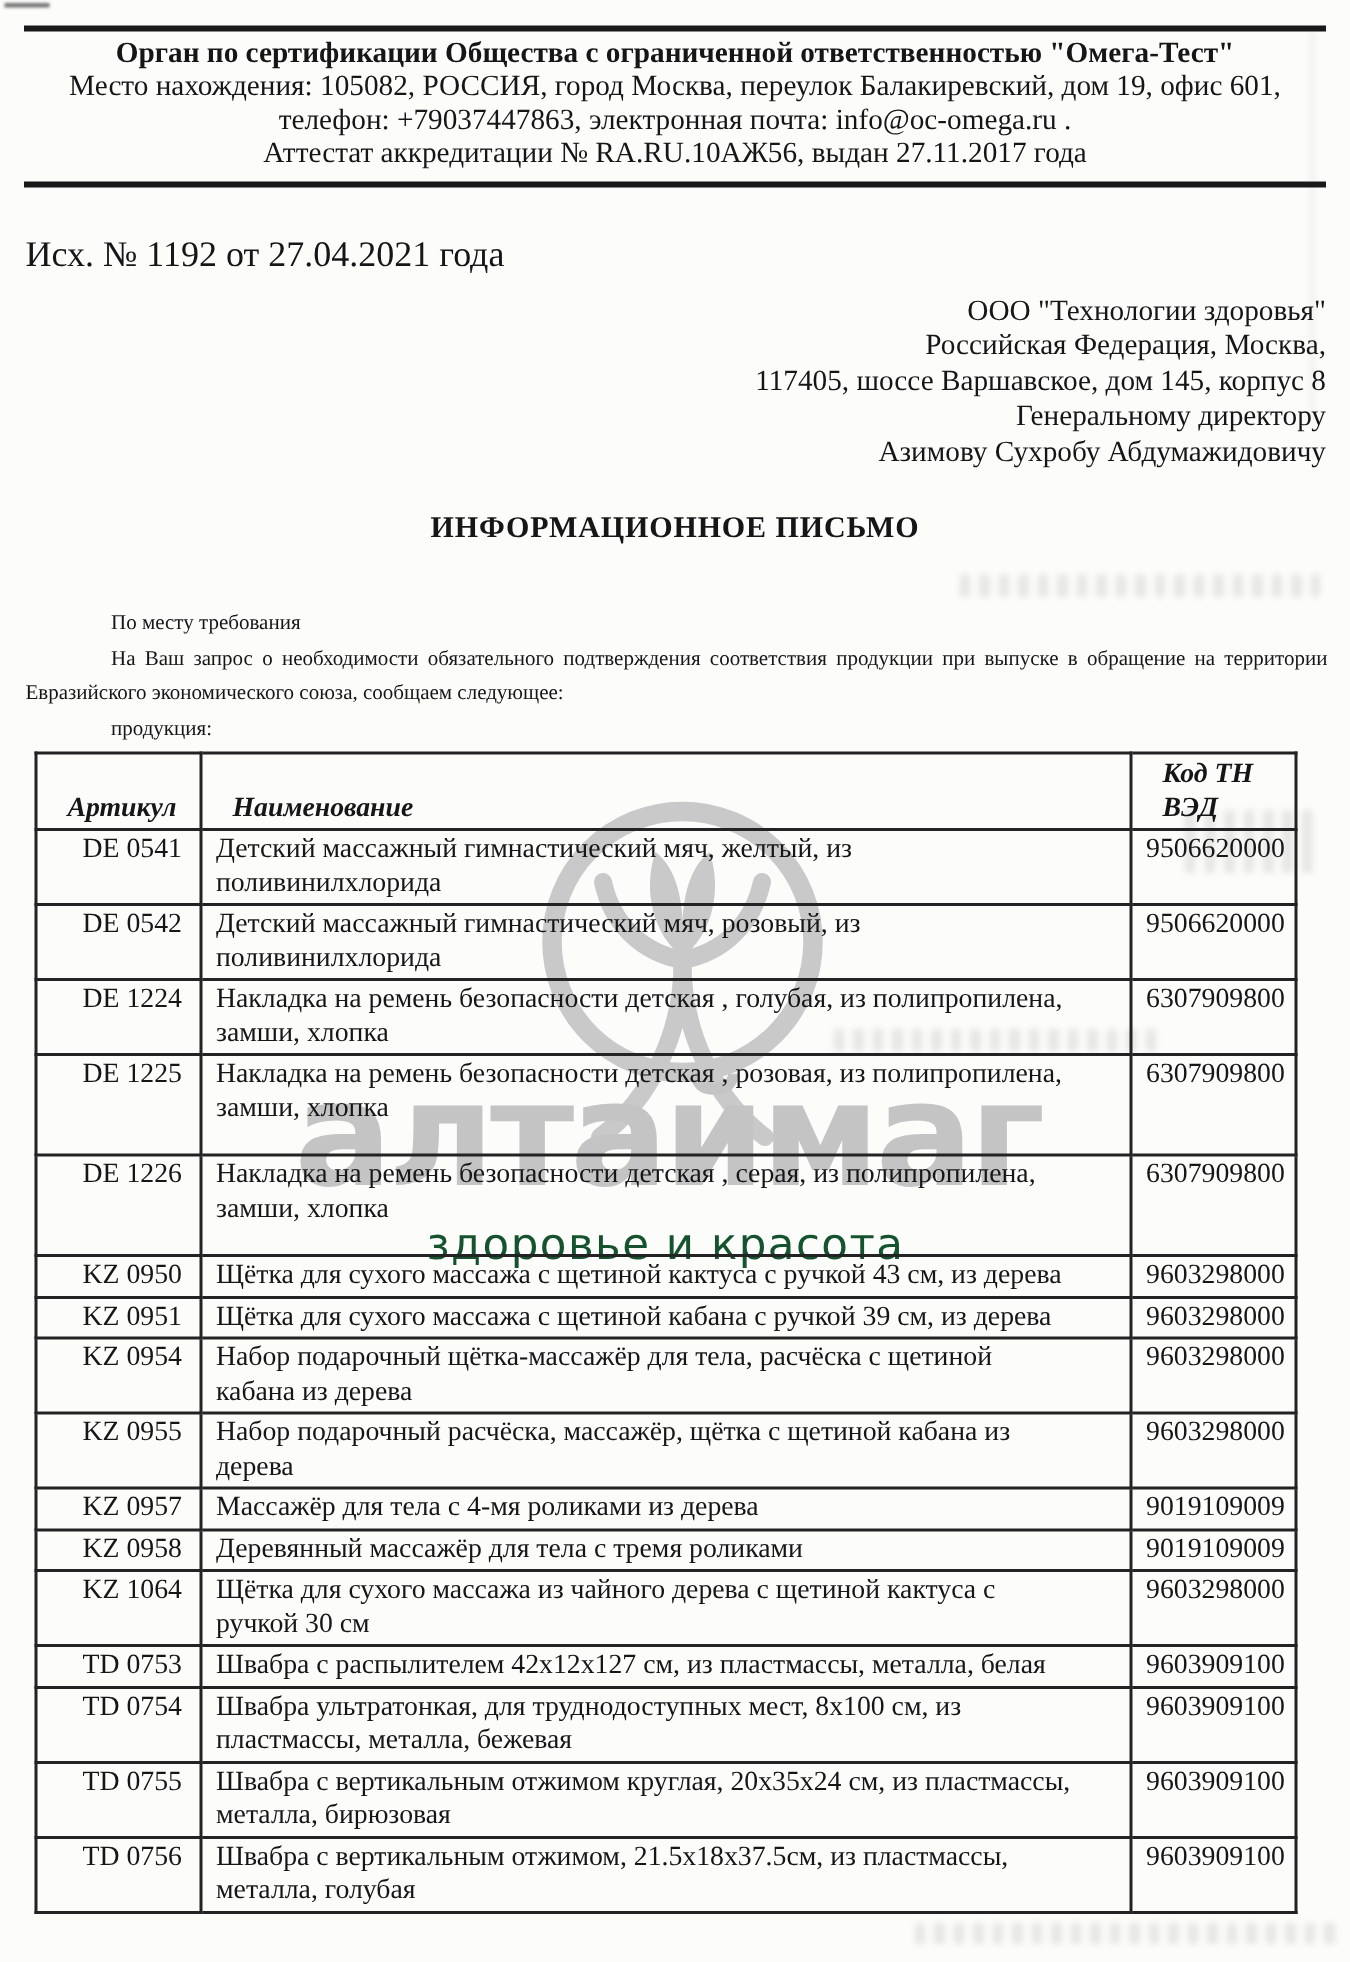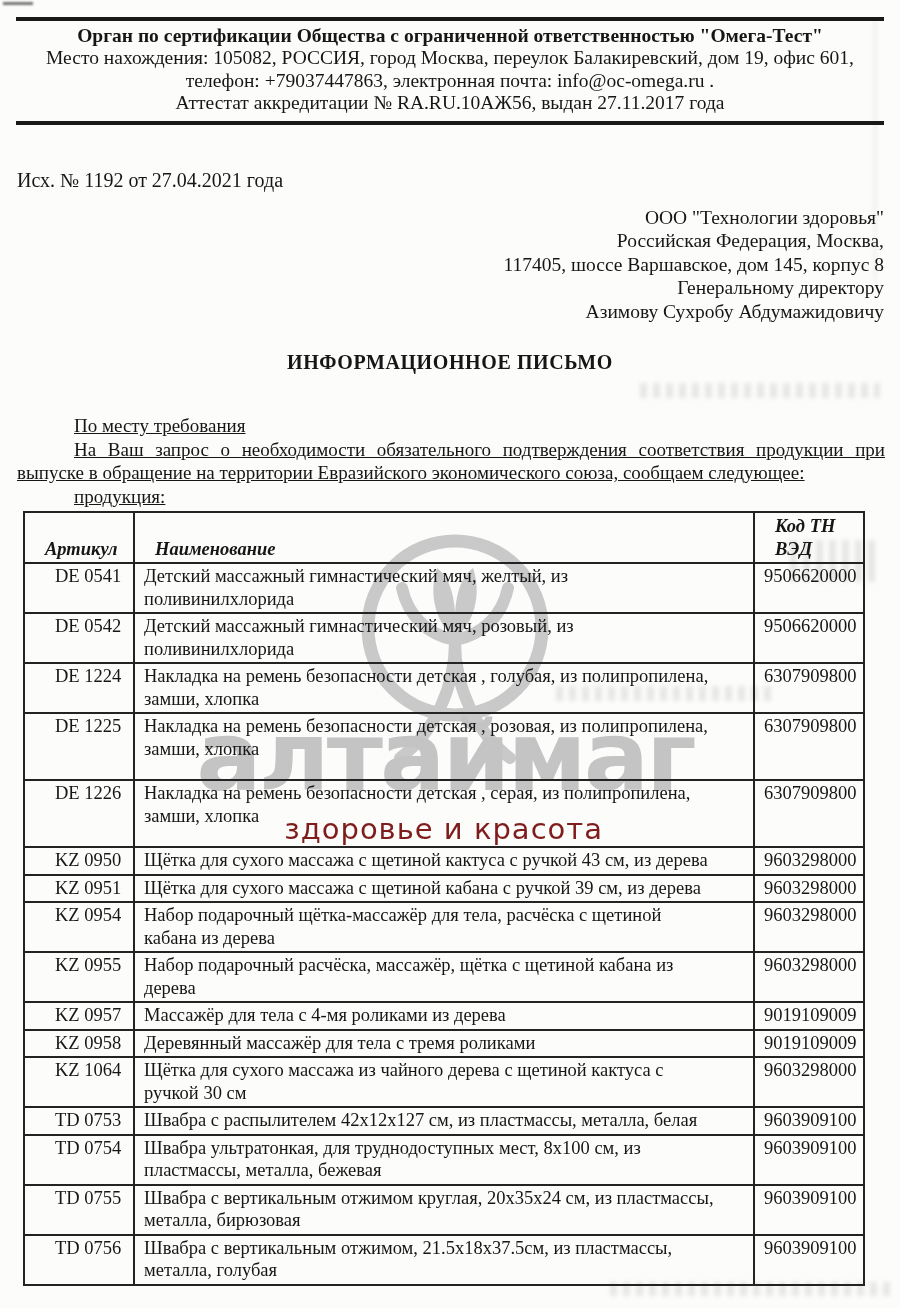--- a/index.html
+++ b/index.html
@@ -13,29 +13,29 @@
   
   .letterhead {
     margin:17px 16px 12px 16px;
     border-top:4px solid #191919; border-bottom:4px solid #191919;
     text-align:center; padding:3px 4px 6px 4px;
   }
   .letterhead .org  { font-weight:bold; font-size:19.5px; line-height:23px; }
   .letterhead .line { font-size:19.5px; line-height:22.5px; }
 
   
-  .ref { margin:44px 16px 0 17px; font-size:20px; line-height:23px; }
+  .ref { margin:34px 16px 0 17px; font-size:24px; line-height:23px; }
   .recipient { margin:14px 16px 0 auto; width:fit-content; text-align:right;
                font-size:19.5px; line-height:23.5px; }
 
   
   .doc-title { margin-top:28px; text-align:center; font-weight:bold;
                font-size:20px; letter-spacing:.6px; }
-  .body-text { margin:40px 15px 0 17px; font-size:19px; line-height:23.5px;
-               text-align:justify;text-decoration:underline; }
+  .body-text { margin:40px 15px 0 17px; font-size:14px; line-height:23.5px;
+               text-align:justify; }
   .body-text p { margin:0; text-indent:57px; }
 
   
   table.products { border-collapse:collapse; table-layout:fixed;
                    width:840px; margin:3px 0 0 23px; }
   col.c-art  { width:110px; }
   col.c-name { width:620px; }
   col.c-code { width:110px; }
   .products th, .products td {
     border:2px solid #232323; font-size:18.5px; line-height:22.5px;
@@ -52,21 +52,21 @@
 
   
   .watermark { position:absolute; inset:0; z-index:1; pointer-events:none; }
   .wm-logo   { position:absolute; left:342px; top:518px; }
   .wm-brand  { position:absolute; left:50%; top:700px; transform:translateX(-51%);
                font-family:"DejaVu Sans","Liberation Sans",sans-serif;
                font-weight:bold; font-size:97px; letter-spacing:-3px;
                color:#c4c4c4; white-space:nowrap; }
   .wm-tagline{ position:absolute; left:50%; top:812px; transform:translateX(-52%);
                font-family:"DejaVu Sans","Liberation Sans",sans-serif;
-               font-size:29px; letter-spacing:1px; color:#7f1d1d; white-space:nowrap; }
+               font-size:29px; letter-spacing:1px; color:#14532d; white-space:nowrap; }
 
   
   .artifact { position:absolute; z-index:1; pointer-events:none;
               background:repeating-linear-gradient(90deg, rgba(110,110,110,.5) 0 7px, transparent 7px 13px);
               filter:blur(2px); opacity:.3; }
   .a1 { left:640px; top:383px; width:240px; height:15px; }
   .a2 { left:790px; top:540px; width:85px;  height:42px; }
   .a3 { left:556px; top:686px; width:215px; height:15px; }
   .a4 { left:610px; top:1282px; width:280px; height:14px; }
   .a5 { left:874px; top:20px;  width:2px;  height:260px; background:rgba(120,120,120,.5); }

